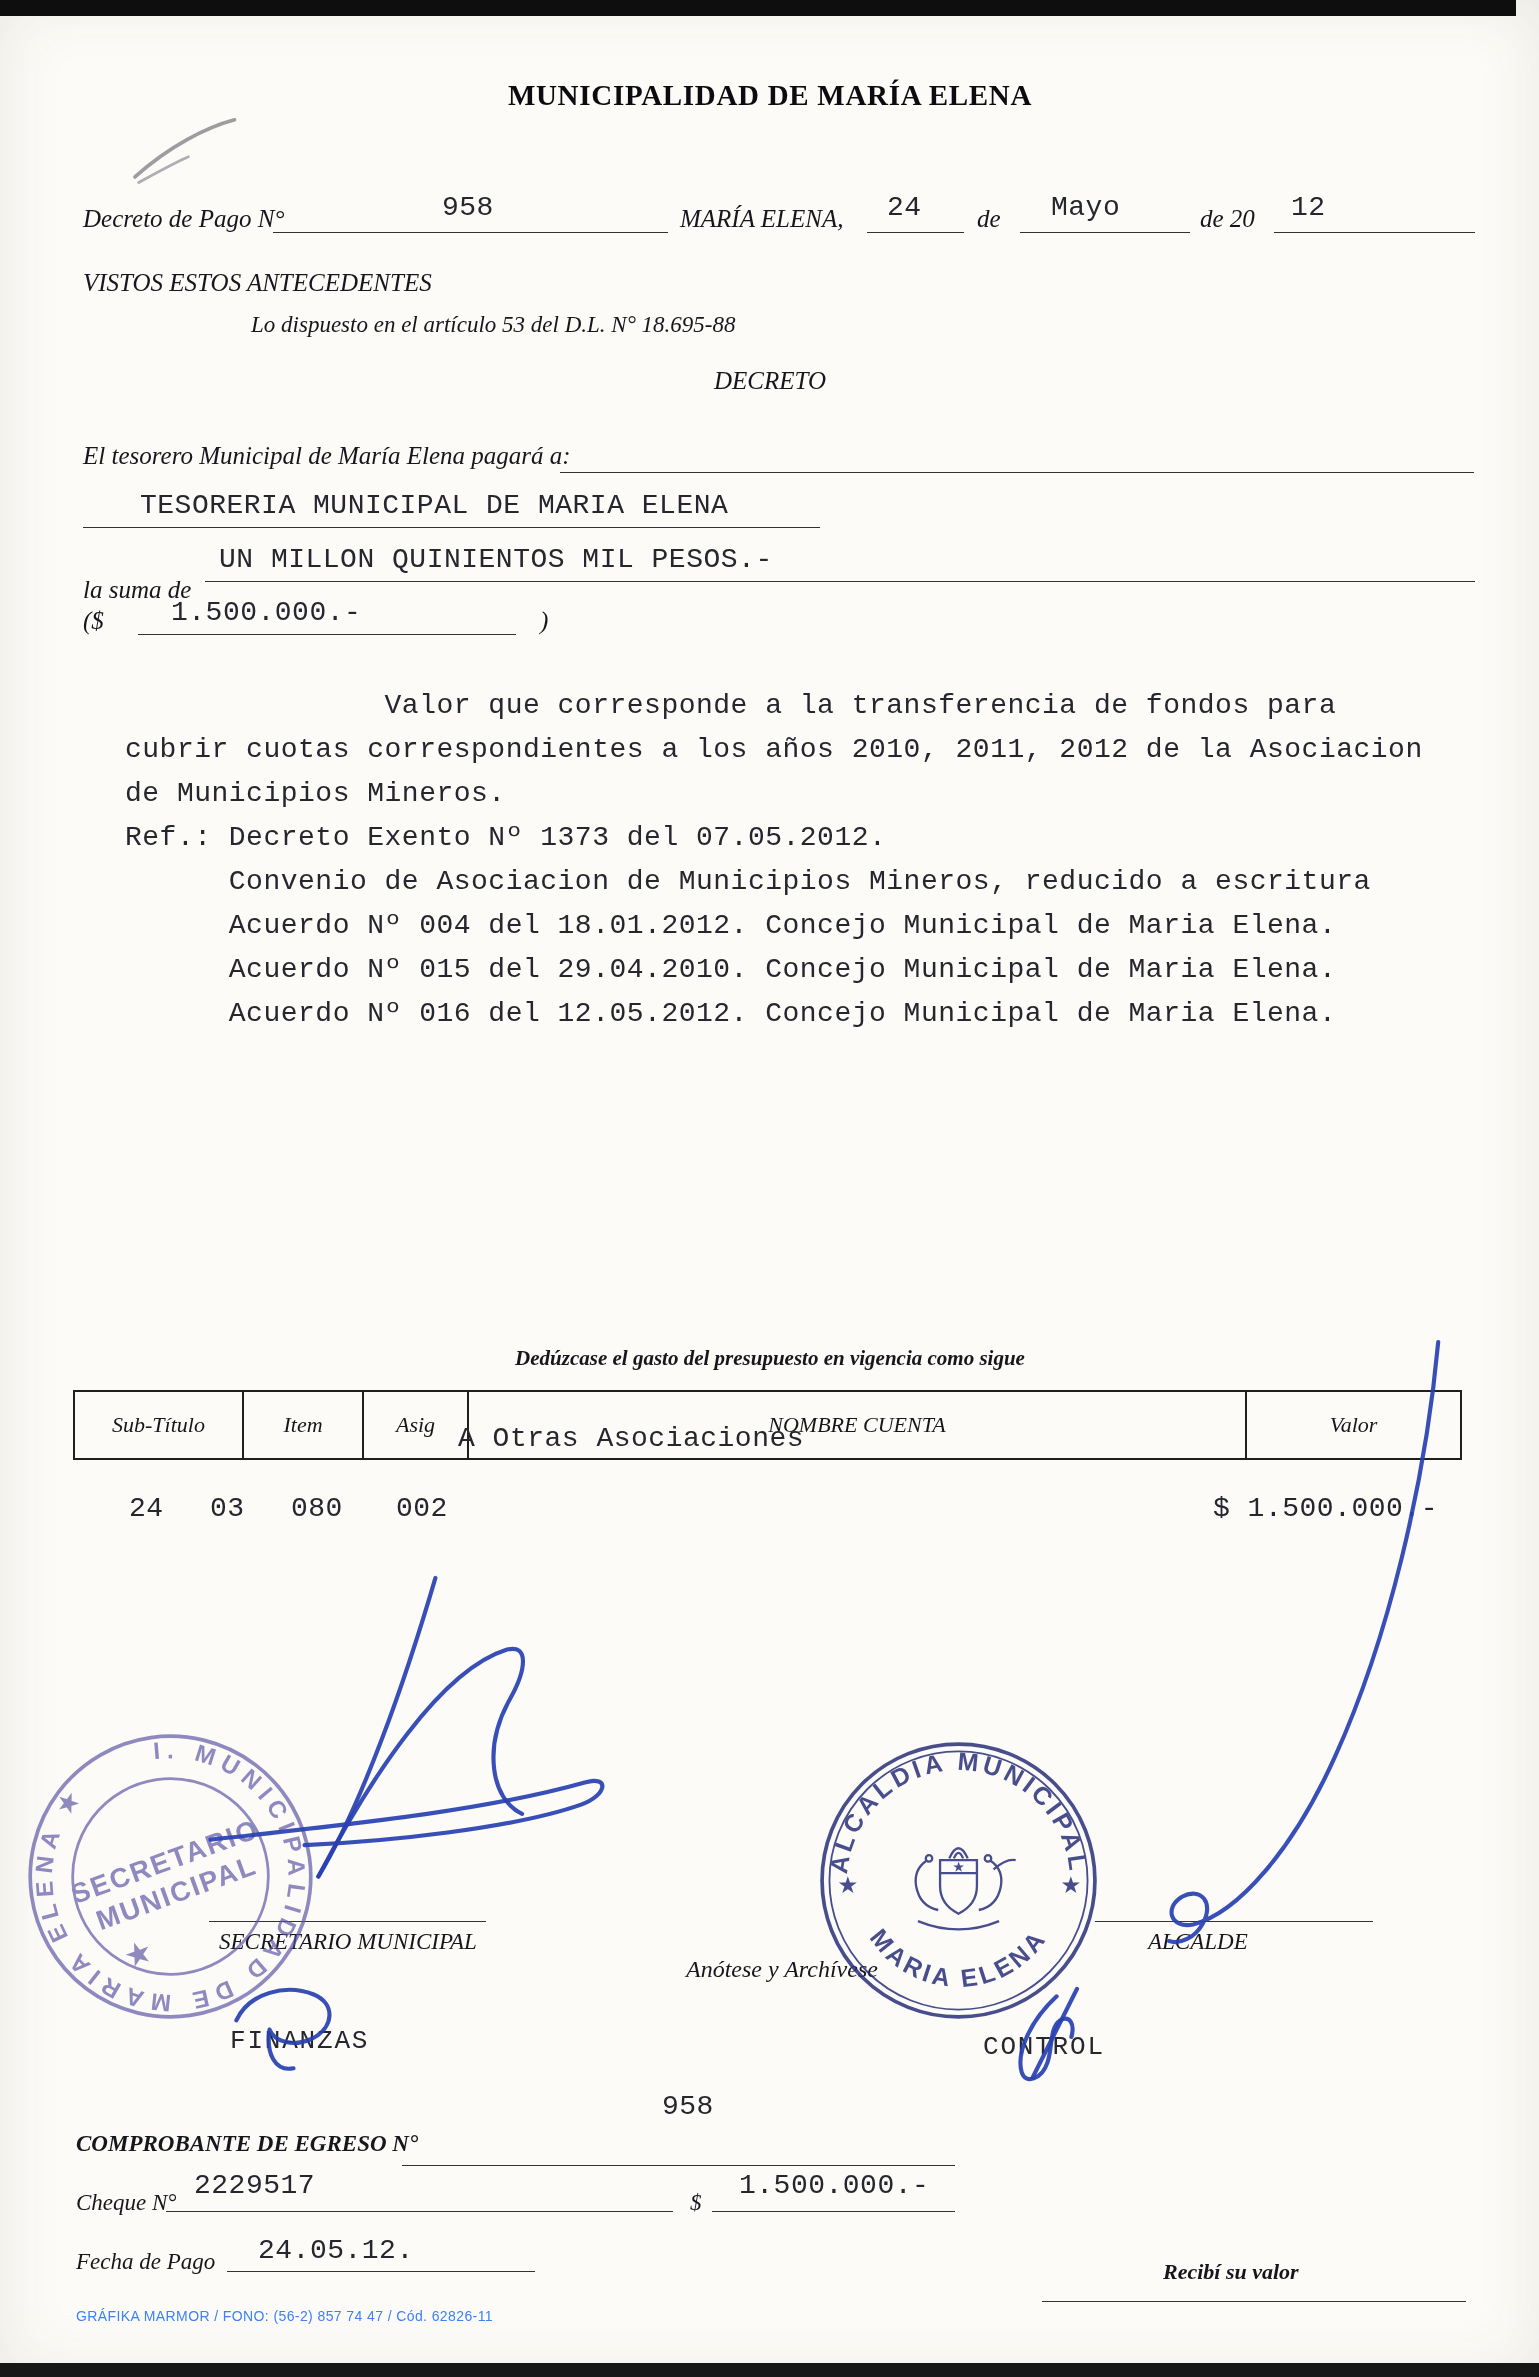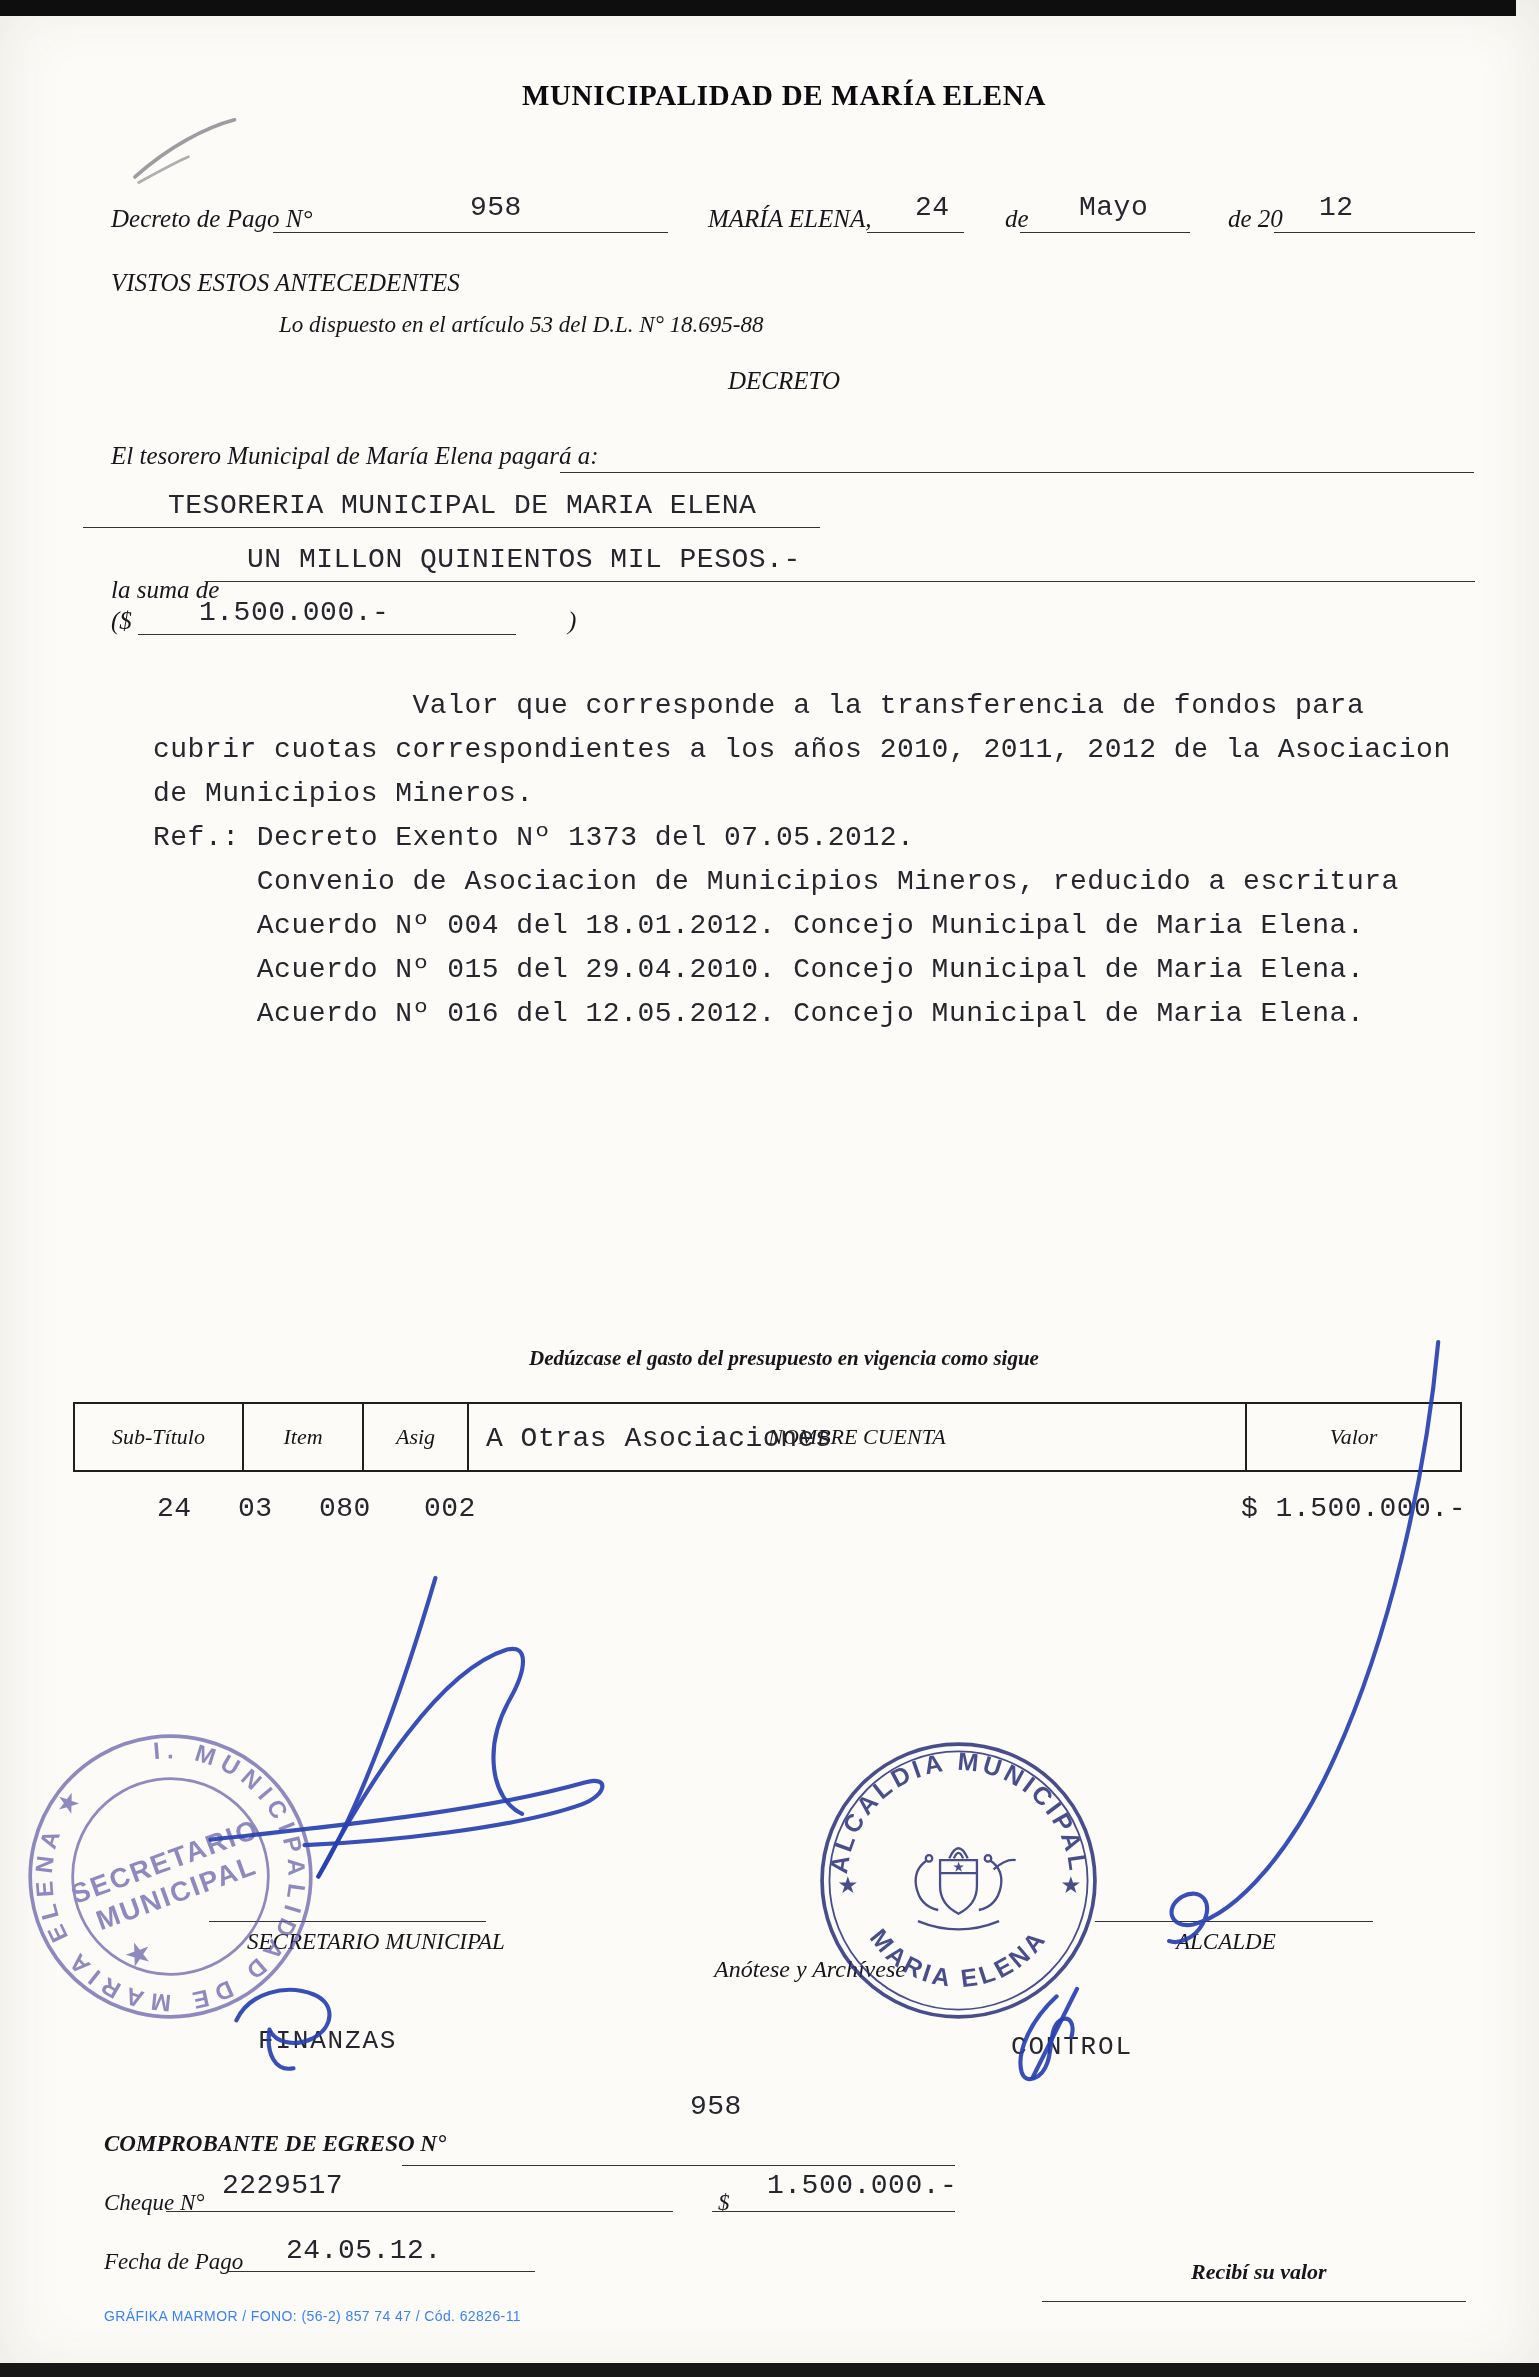--- a/index.html
+++ b/index.html
@@ -3,21 +3,21 @@
 <meta charset="utf-8">
 <style>
   * { margin:0; padding:0; box-sizing:border-box; }
   html,body { background:#d6d6d2; }
   .page {
     position:relative; width:1540px; height:2377px; margin:0 auto;
     background:#fcfbf7; overflow:hidden;
     box-shadow: inset 0 0 65px rgba(70,70,55,0.10);
     font-family:"Liberation Serif", serif;
   }
-  .abs { position:absolute;padding-left:28px; }
+  .abs { position:absolute; }
   .it  { font-style:italic; font-family:"Liberation Serif", serif; color:#16161c; font-size:25px; }
   .it-sm { font-size:23px; }
   .typed { font-family:"Liberation Mono", monospace; color:#26262e; font-size:28px; letter-spacing:0.5px; }
   .typed-line { white-space:pre; font-family:"Liberation Mono", monospace; color:#26262e; font-size:28px; letter-spacing:0.5px; line-height:44px;margin-left:16px; }
   .uline { position:absolute; height:0; border-bottom:1.8px solid #34342f; }
   .title { width:100%; text-align:center; font-weight:bold; font-size:29px; letter-spacing:0.7px; color:#0c0c10; font-family:"Liberation Serif", serif; }
   .centered { width:100%; text-align:center; }
   .bar-top { position:absolute; top:0; left:0; right:24px; height:15.7px; background:#0e0e0e; }
   .bar-bottom { position:absolute; bottom:0; left:0; width:100%; height:14px; background:#171717; }
   .budget-table { border-collapse:collapse; }
@@ -79,21 +79,21 @@
     <div class="typed-line">de Municipios Mineros.</div>
     <div class="typed-line">Ref.: Decreto Exento Nº 1373 del 07.05.2012.</div>
     <div class="typed-line">      Convenio de Asociacion de Municipios Mineros, reducido a escritura</div>
     <div class="typed-line">      Acuerdo Nº 004 del 18.01.2012. Concejo Municipal de Maria Elena.</div>
     <div class="typed-line">      Acuerdo Nº 015 del 29.04.2010. Concejo Municipal de Maria Elena.</div>
     <div class="typed-line">      Acuerdo Nº 016 del 12.05.2012. Concejo Municipal de Maria Elena.</div>
   </div>
 
   <div class="abs it centered bold" style="top:1346px;left:0;font-size:21px;">Dedúzcase el gasto del presupuesto en vigencia como sigue</div>
 
-  <table class="budget-table abs" style="left:73px;top:1390px;margin-top:12px;">
+  <table class="budget-table abs" style="left:73px;top:1390px;">
     <tbody>
         <tr>
       <th class="c1">Sub-Título</th>
       <th class="c2">Item</th>
       <th class="c3">Asig</th>
       <th class="c4">NOMBRE CUENTA</th>
       <th class="c5">Valor</th>
     </tr>
   </tbody>
     </table>

